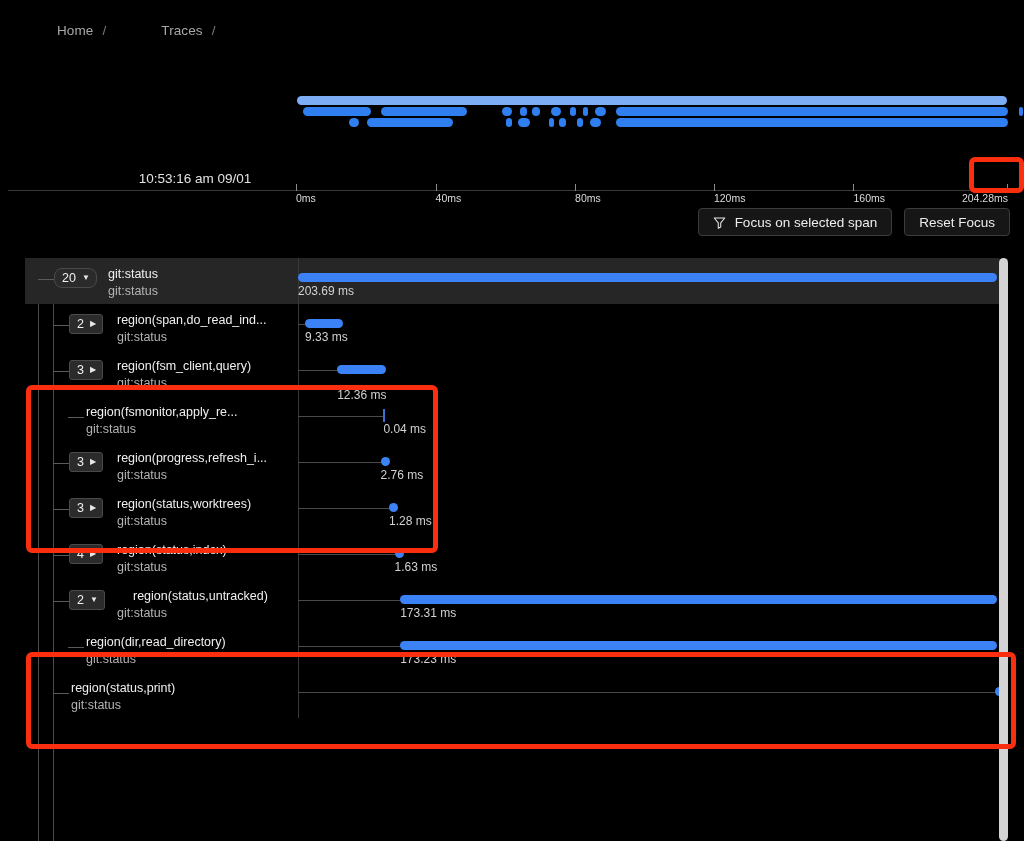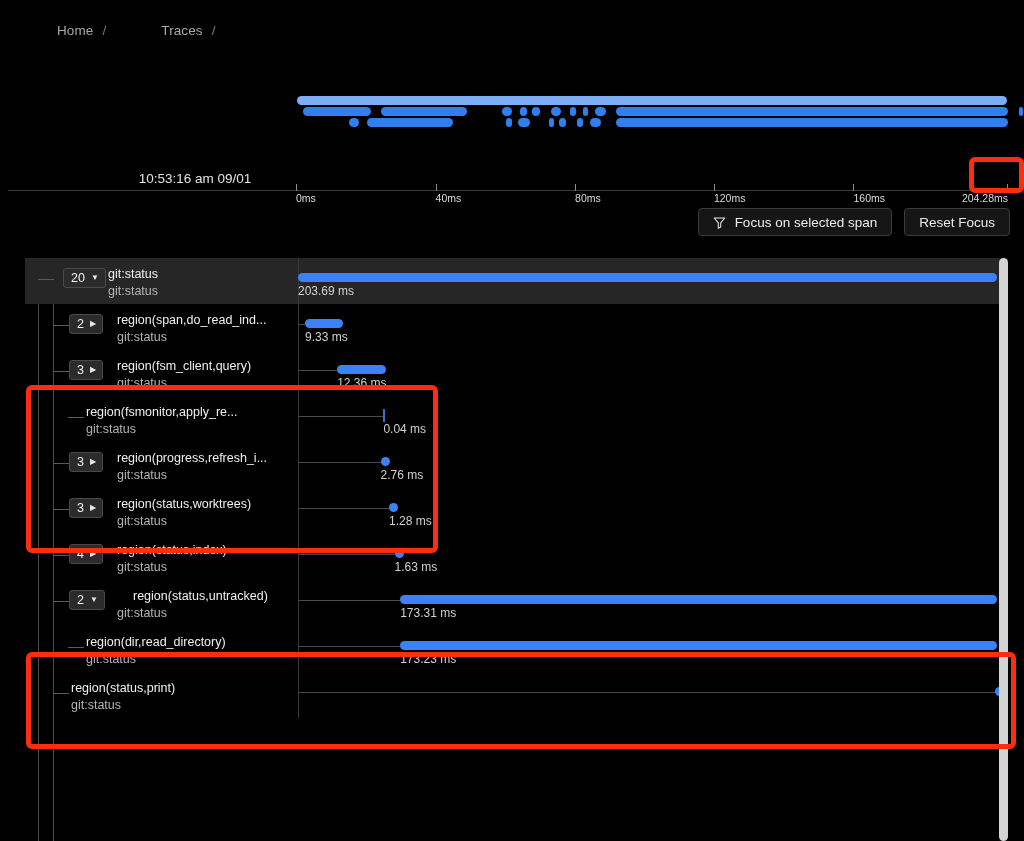--- a/index.html
+++ b/index.html
@@ -198,21 +198,21 @@
     <div class="btn">
       <span>Reset Focus</span>
     </div>
   </div>
 
   <div class="waterfall" id="waterfall">
       <div style="position: absolute; left: 38px; top: 0px; width: 1px; height: 583px; background: rgb(74, 74, 74);"></div>
       <div style="position: absolute; left: 53px; top: 46px; width: 1px; height: 537px; background: rgb(74, 74, 74);"></div>
       <div class="row selected" style="top: 0px;">
         <div class="connector-h" style="left: 13px; width: 16px;"></div>
-        <div class="badge" style="left: 38px;">
+        <div class="badge" style="left: 29px; border-radius: 8px;">
           <span>20</span>
           <span class="tri">▼</span>
         </div>
         <div class="lbl-name" style="left: 83px;">git:status</div>
         <div class="lbl-svc" style="left: 83px;">git:status</div>
         <div class="guide" style="left: 273px;"></div>
         <div class="bar" style="left: 273px; width: 698.6px; background: rgb(59, 130, 246);"></div>
         <div class="dur" style="left: 273px;">203.69 ms</div>
       </div>
       <div class="row" style="top: 46px;">
@@ -232,21 +232,21 @@
         <div class="connector-h" style="left: 28px; width: 16px;"></div>
         <div class="badge" style="left: 44px;">
           <span>3</span>
           <span class="tri">▶</span>
         </div>
         <div class="lbl-name" style="left: 92px;">region(fsm_client,query)</div>
         <div class="lbl-svc" style="left: 92px;">git:status</div>
         <div class="guide" style="left: 273px;"></div>
         <div class="leader" style="left: 273px; width: 39.2px;"></div>
         <div class="bar" style="left: 312.2px; width: 49px; background: rgb(59, 130, 246);"></div>
-        <div class="dur" style="left: 312.2px;">12.36 ms</div>
+        <div class="dur" style="left: 312.2px; margin-top: 12px;">12.36 ms</div>
       </div>
       <div class="row" style="top: 138px;">
         <div class="connector-h" style="left: 43px; width: 16px;"></div>
         <div class="lbl-name" style="left: 61px;">region(fsmonitor,apply_re...</div>
         <div class="lbl-svc" style="left: 61px;">git:status</div>
         <div class="guide" style="left: 273px;"></div>
         <div class="leader" style="left: 273px; width: 85.4px;"></div>
         <div class="tickbar" style="left: 358.4px;"></div>
         <div class="dur" style="left: 358.4px;">0.04 ms</div>
       </div>

